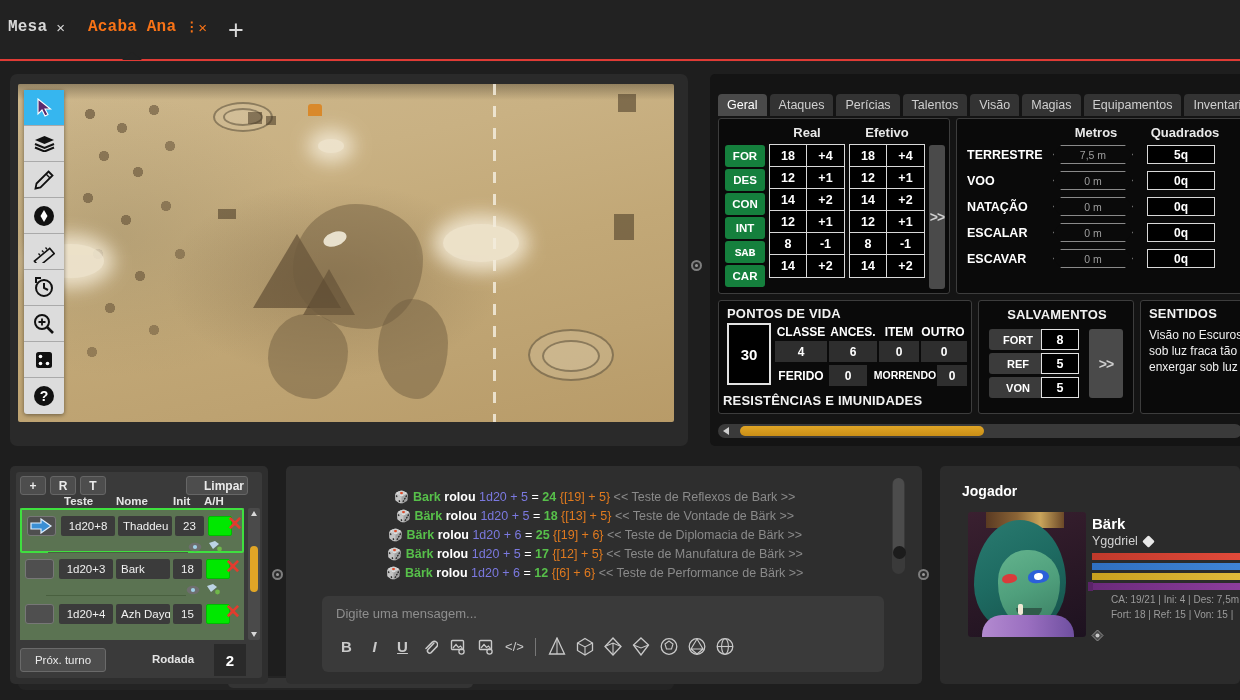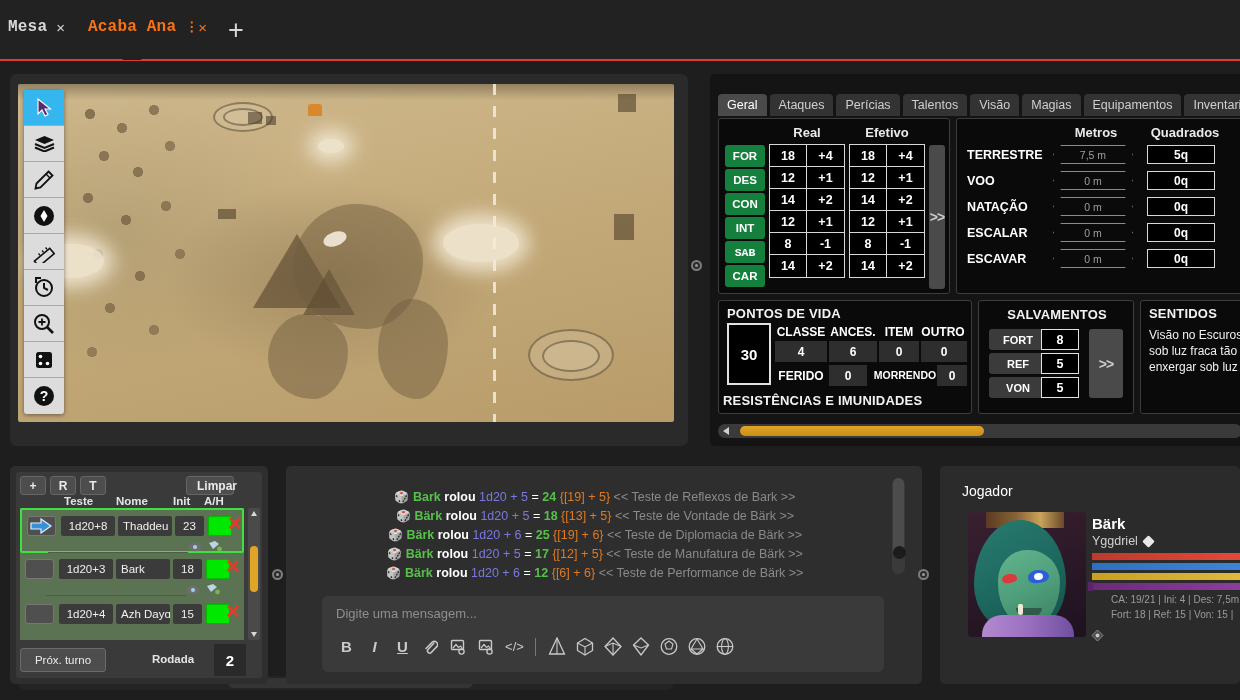--- a/index.html
+++ b/index.html
@@ -410,21 +410,21 @@
   }
   .ctool-sep { width: 1px; height: 18px; background: #777; margin: 0 5px; }
 
   
   #playerpanel {
     position: absolute; left: 940px; top: 466px; width: 300px; height: 218px;
     background: #2b2b2b; border-radius: 5px;
   }
   #player-title {
     position: absolute; left: 22px; top: 17px; color: #ffffff;
-    font-size: 14px; font-weight: normal;
+    font-size: 14px; font-weight: bold;
   }
   #avatar {
     position: absolute; left: 968px; top: 512px; width: 118px; height: 125px;
     border-radius: 3px; overflow: hidden;
     background: linear-gradient(160deg, #3a2030 0%, #2a1826 55%, #1d1220 100%);
   }
   .av-hair {
     position: absolute; left: 6px; top: 8px; width: 92px; height: 112px;
     background: linear-gradient(150deg, #2a7b70 0%, #1e6b62 45%, #155049 100%);
     border-radius: 50% 50% 42% 46% / 58% 56% 44% 42%;
@@ -747,21 +747,21 @@
     <div class="arrow"></div>
     <div class="thumb"></div>
   </div>
 </div>
 
 <div id="initpanel">
   <div id="init-inner">
     <div class="ibtn" style="left:4px;  top:4px; width:26px;">+</div>
     <div class="ibtn" style="left:34px; top:4px; width:26px;">R</div>
     <div class="ibtn" style="left:64px; top:4px; width:26px;">T</div>
-    <div class="ibtn" style="left:170px; top:4px; width:48px;padding-left:14px;">Limpar</div>
+    <div class="ibtn" style="left:170px; top:4px; width:62px;padding-left:14px;">Limpar</div>
 
     <div class="ihead" style="left:48px;  top:23px;">Teste</div>
     <div class="ihead" style="left:100px; top:23px;">Nome</div>
     <div class="ihead" style="left:157px; top:23px;">Init</div>
     <div class="ihead" style="left:188px; top:23px;">A/H</div>
 
     <div id="init-list">
 
       <div class="irow current" style="top:0;">
         <div class="itoggle on">

